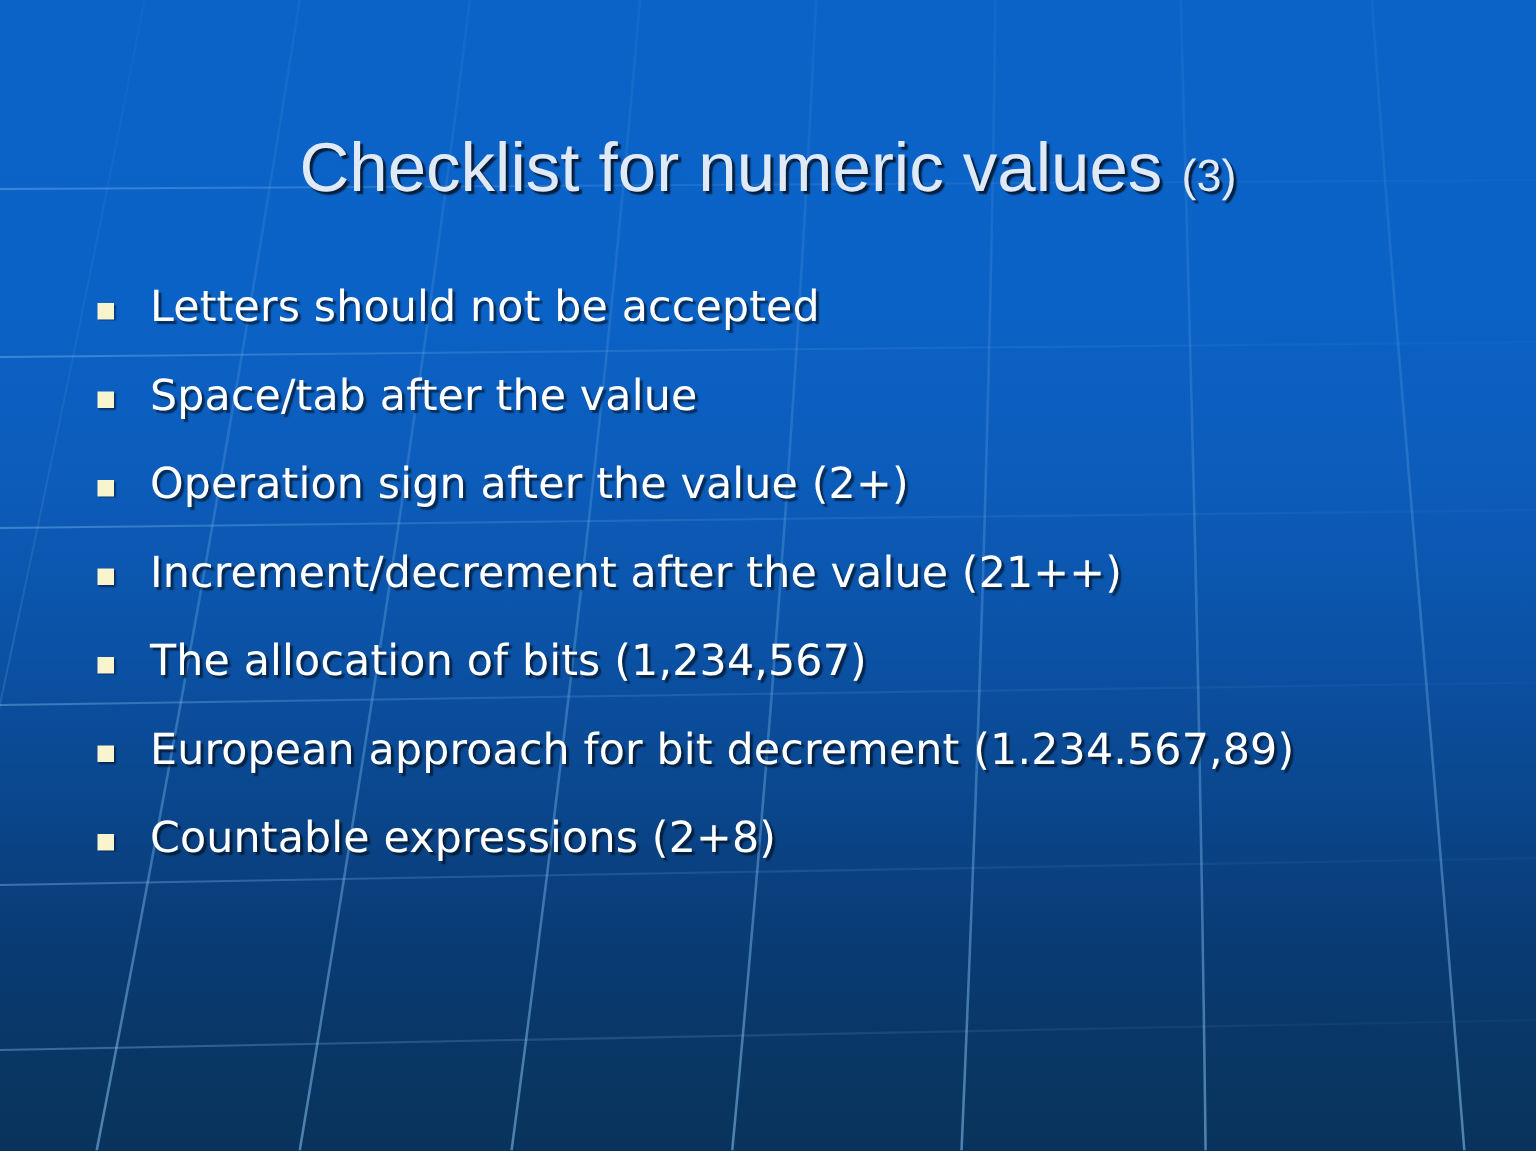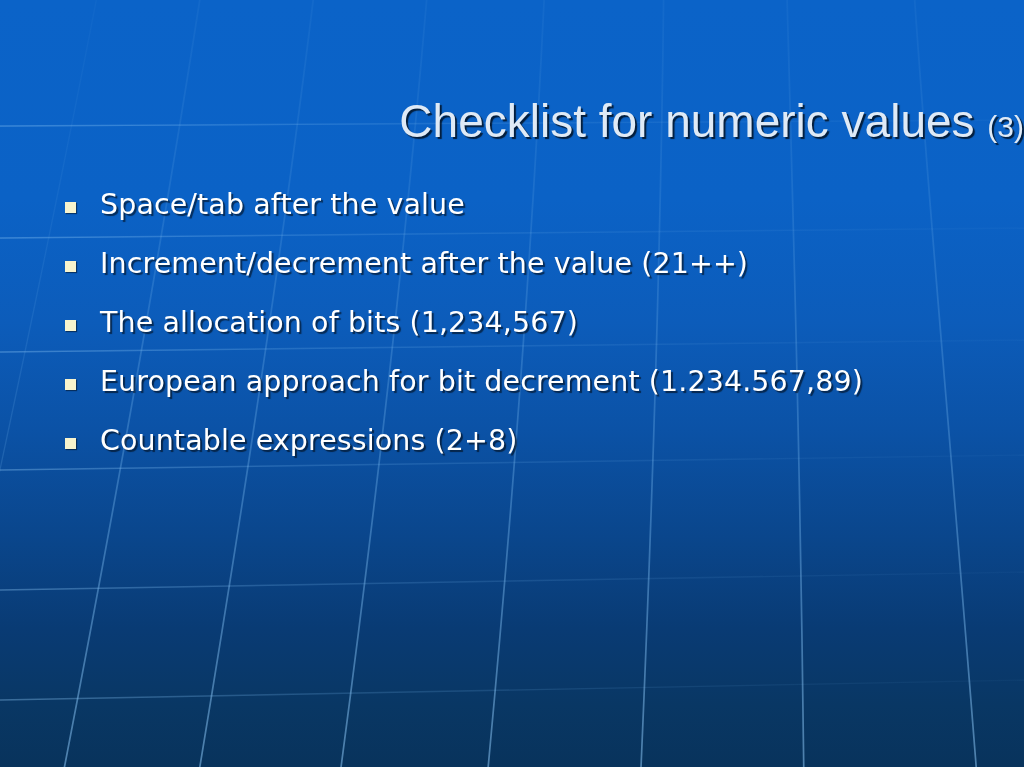--- a/index.html
+++ b/index.html
@@ -38,24 +38,24 @@
 
   .slide-content {
     position: relative;
     z-index: 3;
     width: 100%;
     height: 100%;
   }
 
   .slide-title {
     position: absolute;
-    top: 66px;
+    top: 56px;
     left: 0;
     width: 100%;
-    text-align: right;
+    text-align: center;
     font-family: "Liberation Sans", sans-serif;
     font-size: 46px;
     font-weight: 400;
     line-height: 1.05;
     color: #dfeaf6;
     text-shadow: 2px 2px 1px rgba(0,0,0,0.70);
     white-space: nowrap;
   }
   .slide-title .title-suffix {
     font-size: 30px;
@@ -144,21 +144,29 @@
 
   <div class="slide-content">
 
     <h1 class="slide-title">
       <span>Checklist for numeric values</span><span>&nbsp;</span><span class="title-suffix">(3)</span>
     </h1>
 
     <ul class="bullet-list">
       <li class="bullet-item">
         <span class="bullet-marker"></span>
+        <span class="bullet-text">Letters should not be accepted</span>
+      </li>
+      <li class="bullet-item">
+        <span class="bullet-marker"></span>
         <span class="bullet-text">Space/tab after the value</span>
+      </li>
+      <li class="bullet-item">
+        <span class="bullet-marker"></span>
+        <span class="bullet-text">Operation sign after the value (2+)</span>
       </li>
       <li class="bullet-item">
         <span class="bullet-marker"></span>
         <span class="bullet-text">Increment/decrement after the value (21++)</span>
       </li>
       <li class="bullet-item">
         <span class="bullet-marker"></span>
         <span class="bullet-text">The allocation of bits (1,234,567)</span>
       </li>
       <li class="bullet-item">

